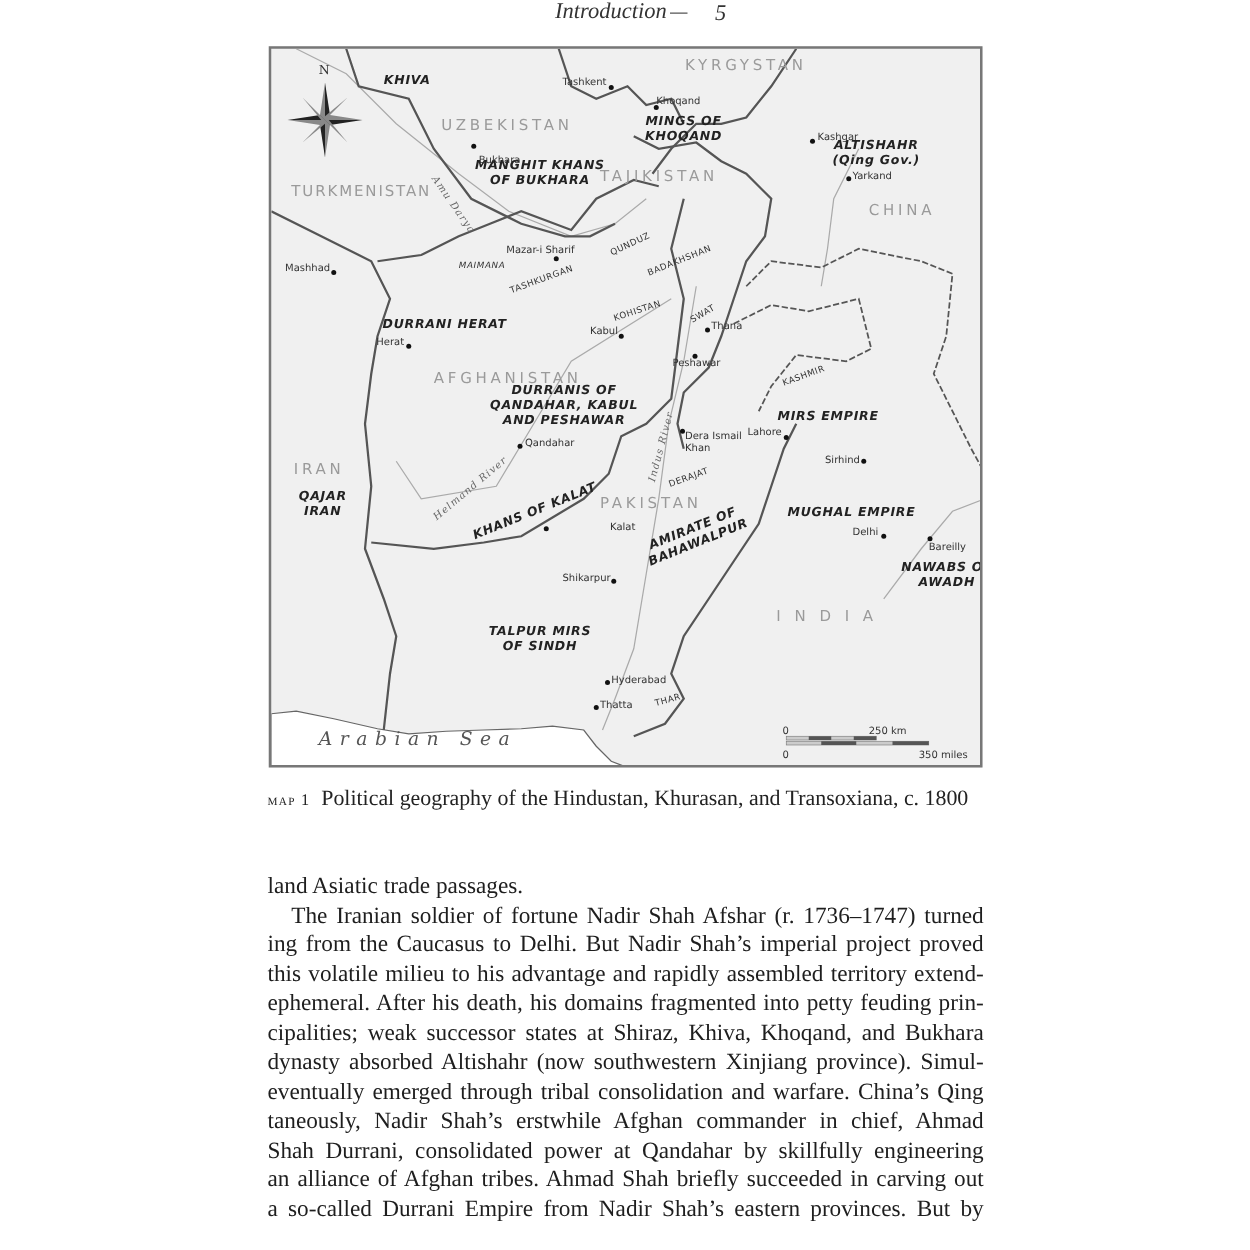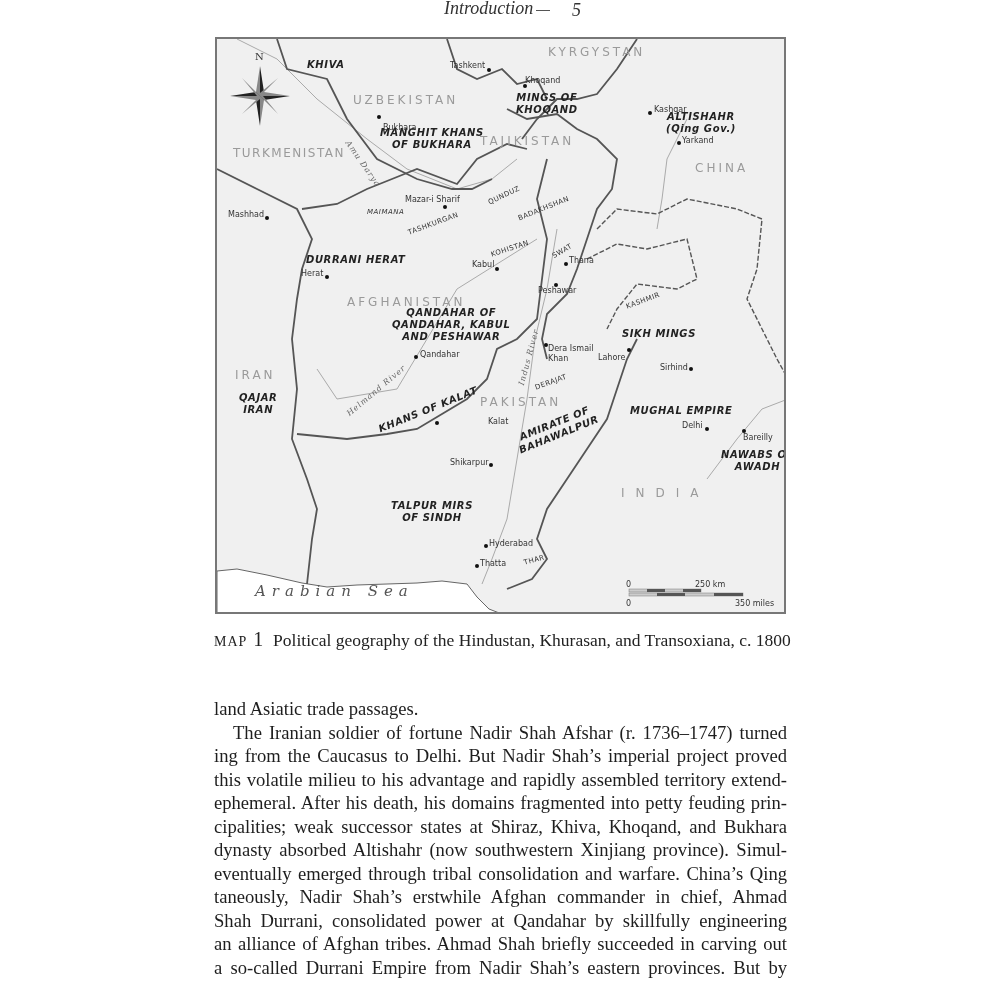--- a/index.html
+++ b/index.html
@@ -15,21 +15,21 @@
   .lbl { position: absolute; white-space: nowrap; font-family: "DejaVu Sans", "Liberation Sans", sans-serif; }
   .country { color: #9a9a9a; font-size: 12px; letter-spacing: 3px; }
   .country.wide { letter-spacing: 11px; }
   .polity { color: #222; font-style: italic; font-size: 10px; letter-spacing: 0.6px; line-height: 12px; text-align: center; font-weight: bold; }
   .city { color: #333; font-size: 8px; }
   .region { color: #333; font-size: 7px; letter-spacing: 0.5px; }
   .river { color: #666; font-family: "DejaVu Serif", serif; font-style: italic; font-size: 8px; letter-spacing: 1px; }
   .sea { color: #555; font-family: "DejaVu Serif", serif; font-style: italic; font-size: 15px; letter-spacing: 6px; }
   .dot { position: absolute; width: 4px; height: 4px; border-radius: 50%; background: #111; }
   .caption { position: absolute; left: 214px; top: 628px; font-size: 17.5px; color: #222; white-space: nowrap; }
-  .caption .cap-label { font-variant: small-caps; letter-spacing: 1px; font-size: 20px; text-align: right; }
+  .caption .cap-label { font-variant: small-caps; letter-spacing: 1px; font-size: 13px; text-align: right; }
   .body-text { position: absolute; left: 214px; top: 697px; width: 573px; font-size: 18.6px; line-height: 23.5px; color: #1e1e1e; }
   .body-text .line { display: block; text-align: justify; text-align-last: justify; height: 23.5px; white-space: nowrap; }
   .body-text .line.last { text-align-last: left; }
   .body-text .indent { padding-left: 19px; }
 </style>
 </head>
 <body>
 
 <div class="running-head">
   <span class="rh-title">Introduction</span>
@@ -111,34 +111,34 @@
   <div class="lbl polity" style="left:163px;top:88px;">
     <div>MANGHIT KHANS</div>
     <div>OF BUKHARA</div>
   </div>
   <div class="lbl polity" style="left:449px;top:72px;">
     <div>ALTISHAHR</div>
     <div>(Qing Gov.)</div>
   </div>
   <span class="lbl polity" style="left:89px;top:215px;">DURRANI HERAT</span>
   <div class="lbl polity" style="left:175px;top:268px;">
-    <div>QANDAHAR OF</div>
+    <div>DURRANIS OF</div>
     <div>QANDAHAR, KABUL</div>
     <div>AND PESHAWAR</div>
   </div>
   <div class="lbl polity" style="left:22px;top:353px;">
     <div>QAJAR</div>
     <div>IRAN</div>
   </div>
   <span class="lbl polity" style="left:160px;top:385px;transform:rotate(-22deg);transform-origin:left top;">KHANS OF KALAT</span>
   <div class="lbl polity" style="left:296px;top:395px;transform:rotate(-22deg);transform-origin:left top;">
     <div>AMIRATE OF</div>
     <div>BAHAWALPUR</div>
   </div>
-  <span class="lbl polity" style="left:405px;top:289px;">SIKH MINGS</span>
+  <span class="lbl polity" style="left:405px;top:289px;">MIRS EMPIRE</span>
   <span class="lbl polity" style="left:413px;top:366px;">MUGHAL EMPIRE</span>
   <div class="lbl polity" style="left:504px;top:410px;">
     <div>NAWABS OF</div>
     <div>AWADH</div>
   </div>
   <div class="lbl polity" style="left:174px;top:461px;">
     <div>TALPUR MIRS</div>
     <div>OF SINDH</div>
   </div>
 
@@ -163,21 +163,21 @@
   <span class="dot" style="left:347px;top:223px;"></span>
   <span class="lbl city" style="left:352px;top:217px;">Thana</span>
   <span class="dot" style="left:337px;top:244px;"></span>
   <span class="lbl city" style="left:321px;top:247px;">Peshawar</span>
   <span class="dot" style="left:327px;top:304px;"></span>
   <div class="lbl city" style="left:331px;top:305px;line-height:10px;">
     <div>Dera Ismail</div>
     <div>Khan</div>
   </div>
   <span class="dot" style="left:410px;top:309px;"></span>
-  <span class="lbl city" style="left:381px;top:302px;margin-top:12px;">Lahore</span>
+  <span class="lbl city" style="left:381px;top:302px;">Lahore</span>
   <span class="dot" style="left:197px;top:316px;"></span>
   <span class="lbl city" style="left:203px;top:311px;">Qandahar</span>
   <span class="dot" style="left:472px;top:328px;"></span>
   <span class="lbl city" style="left:443px;top:324px;">Sirhind</span>
   <span class="dot" style="left:218px;top:382px;"></span>
   <span class="lbl city" style="left:223px;top:378px;padding-left:48px;">Kalat</span>
   <span class="dot" style="left:488px;top:388px;"></span>
   <span class="lbl city" style="left:465px;top:382px;">Delhi</span>
   <span class="dot" style="left:525px;top:390px;"></span>
   <span class="lbl city" style="left:526px;top:394px;">Bareilly</span>

